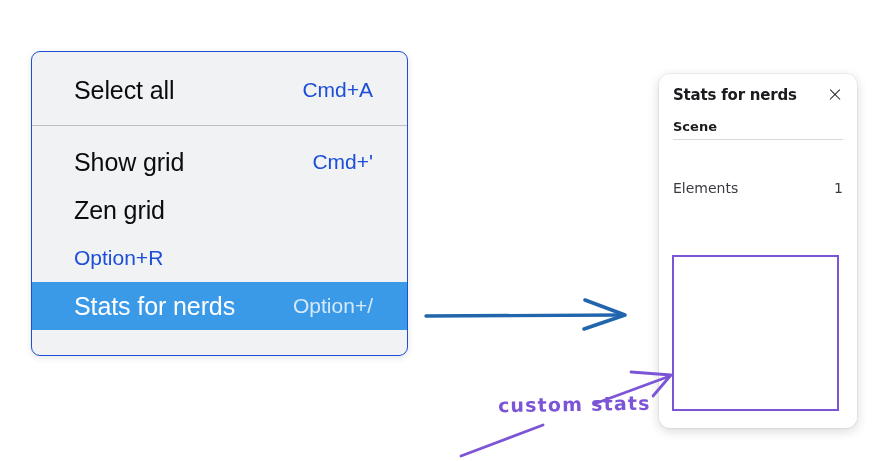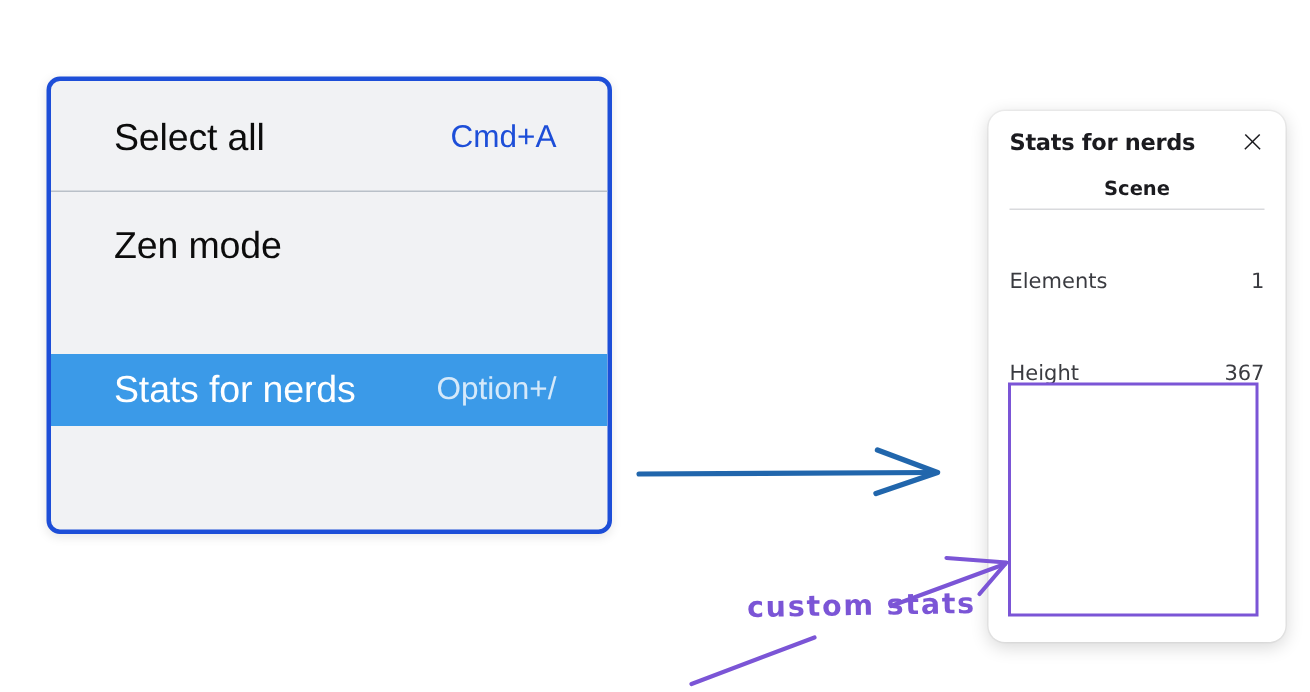--- a/index.html
+++ b/index.html
@@ -17,21 +17,21 @@
   }
 
   
   #context-menu {
     position: absolute;
     left: 31px;
     top: 51px;
     width: 377px;
     height: 305px;
     background: #f1f2f4;
-    border: 3px solid #1d4ed8;
+    border: 1px solid #1d4ed8;
     border-radius: 9px;
     box-shadow: 0 2px 7px rgba(0,0,0,0.10);
     box-sizing: border-box;
     overflow: hidden;
   }
   .menu-section {
     padding: 6px 0 6px 0;
   }
   .menu-section.first { padding: 14px 0 11px 0; }
   .menu-section.second { padding: 12px 0 16px 0; }
@@ -108,21 +108,21 @@
     left: 1px;
     top: 7px;
     width: 14px;
     height: 1.4px;
     background: #1b1b1f;
   }
   .close-icon:before { transform: rotate(45deg); }
   .close-icon:after  { transform: rotate(-45deg); }
 
   .sec-title {
-    text-align: center;
+    text-align: left;
     font-size: 13px;
     font-weight: bold;
     color: #1b1b1f;
     padding: 2px 0 5px 0;
   }
   .sec-rule {
     height: 1px;
     background: #d9dadd;
     margin: 0 0 4px 0;
   }
@@ -180,23 +180,28 @@
     <div class="menu-item">
       <span class="label">Select all</span>
       <span class="shortcut">Cmd+A</span>
     </div>
   </div>
 
   <div class="menu-divider"></div>
 
   <div class="menu-section second">
     <div class="menu-item">
-      <span class="label">Zen mode</span>
-    </div>
-    <div class="menu-item">
+      <span class="label">Show grid</span>
+      <span class="shortcut">Cmd+'</span>
+    </div>
+    <div class="menu-item">
+      <span class="label">Zen grid</span>
+    </div>
+    <div class="menu-item">
+      <span class="shortcut">Option+R</span>
     </div>
     <div class="menu-item selected">
       <span class="label">Stats for nerds</span>
       <span class="shortcut">Option+/</span>
     </div>
   </div>
 </div>
 
 <div id="stats-panel">
   <div class="panel-inner">
@@ -205,24 +210,20 @@
       <span class="panel-title">Stats for nerds</span>
       <span class="close-icon"></span>
     </div>
 
     <div class="sec-title">Scene</div>
     <div class="sec-rule"></div>
 
     <div class="stat-row">
       <span class="k">Elements</span>
       <span class="v">1</span>
-    </div>
-    <div class="stat-row">
-      <span class="k">Height</span>
-      <span class="v">367</span>
     </div>
   </div>
 
 </div>
 
 <div id="custom-stats-box"></div>
 
 <svg id="annotations" viewBox="0 0 873 461" width="873" height="461">
 
   <g>

